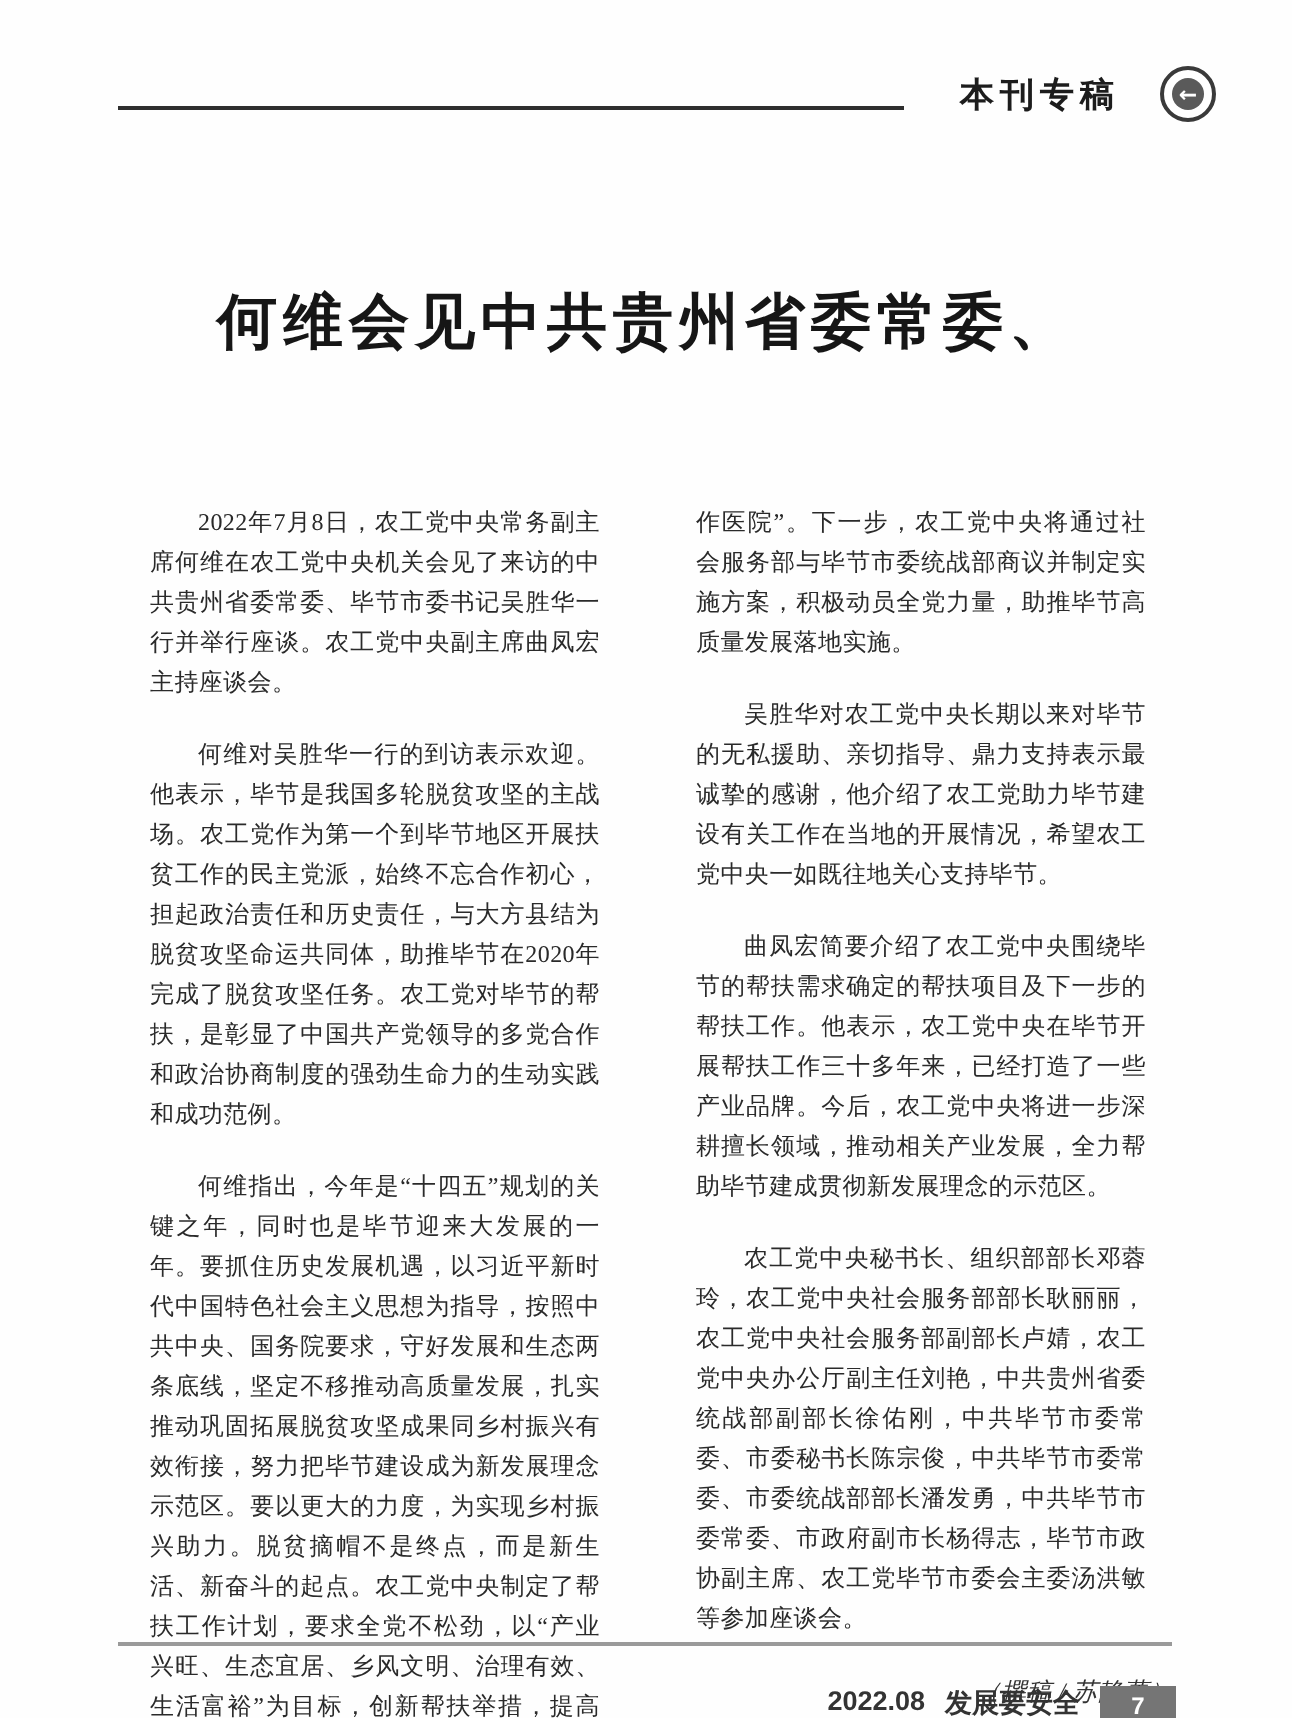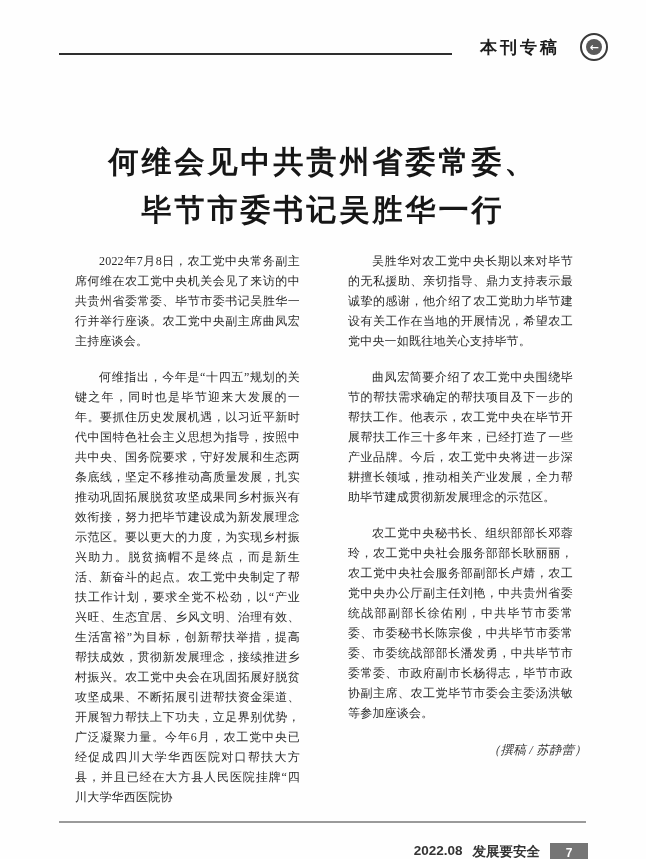--- a/index.html
+++ b/index.html
@@ -80,29 +80,30 @@
   <div class="header">
     <div class="header-rule"></div>
     <span class="section-label">本刊专稿</span>
     <span class="logo">
       <span class="logo-inner">←</span>
     </span>
   </div>
 
   <h1 class="title">
     <span>何维会见中共贵州省委常委、</span><br>
-    <span>毕节市委书记吴胜华一行</span>
   </h1>
 
   <div class="body-cols">
     <div class="col">
       <p class="indent">2022年7月8日，农工党中央常务副主席何维在农工党中央机关会见了来访的中共贵州省委常委、毕节市委书记吴胜华一行并举行座谈。农工党中央副主席曲凤宏主持座谈会。</p>
+      <p class="indent">何维对吴胜华一行的到访表示欢迎。他表示，毕节是我国多轮脱贫攻坚的主战场。农工党作为第一个到毕节地区开展扶贫工作的民主党派，始终不忘合作初心，担起政治责任和历史责任，与大方县结为脱贫攻坚命运共同体，助推毕节在2020年完成了脱贫攻坚任务。农工党对毕节的帮扶，是彰显了中国共产党领导的多党合作和政治协商制度的强劲生命力的生动实践和成功范例。</p>
       <p class="indent">何维指出，今年是“十四五”规划的关键之年，同时也是毕节迎来大发展的一年。要抓住历史发展机遇，以习近平新时代中国特色社会主义思想为指导，按照中共中央、国务院要求，守好发展和生态两条底线，坚定不移推动高质量发展，扎实推动巩固拓展脱贫攻坚成果同乡村振兴有效衔接，努力把毕节建设成为新发展理念示范区。要以更大的力度，为实现乡村振兴助力。脱贫摘帽不是终点，而是新生活、新奋斗的起点。农工党中央制定了帮扶工作计划，要求全党不松劲，以“产业兴旺、生态宜居、乡风文明、治理有效、生活富裕”为目标，创新帮扶举措，提高帮扶成效，贯彻新发展理念，接续推进乡村振兴。农工党中央会在巩固拓展好脱贫攻坚成果、不断拓展引进帮扶资金渠道、开展智力帮扶上下功夫，立足界别优势，广泛凝聚力量。今年6月，农工党中央已经促成四川大学华西医院对口帮扶大方县，并且已经在大方县人民医院挂牌“四川大学华西医院协</p>
     </div>
     <div class="col">
+      <p>作医院”。下一步，农工党中央将通过社会服务部与毕节市委统战部商议并制定实施方案，积极动员全党力量，助推毕节高质量发展落地实施。</p>
       <p class="indent">吴胜华对农工党中央长期以来对毕节的无私援助、亲切指导、鼎力支持表示最诚挚的感谢，他介绍了农工党助力毕节建设有关工作在当地的开展情况，希望农工党中央一如既往地关心支持毕节。</p>
       <p class="indent">曲凤宏简要介绍了农工党中央围绕毕节的帮扶需求确定的帮扶项目及下一步的帮扶工作。他表示，农工党中央在毕节开展帮扶工作三十多年来，已经打造了一些产业品牌。今后，农工党中央将进一步深耕擅长领域，推动相关产业发展，全力帮助毕节建成贯彻新发展理念的示范区。</p>
       <p class="indent">农工党中央秘书长、组织部部长邓蓉玲，农工党中央社会服务部部长耿丽丽，农工党中央社会服务部副部长卢婧，农工党中央办公厅副主任刘艳，中共贵州省委统战部副部长徐佑刚，中共毕节市委常委、市委秘书长陈宗俊，中共毕节市委常委、市委统战部部长潘发勇，中共毕节市委常委、市政府副市长杨得志，毕节市政协副主席、农工党毕节市委会主委汤洪敏等参加座谈会。</p>
       <div class="byline-block">
         <p class="byline">（撰稿 / 苏静蕾）</p>
 
       </div>
     </div>
   </div>
 

